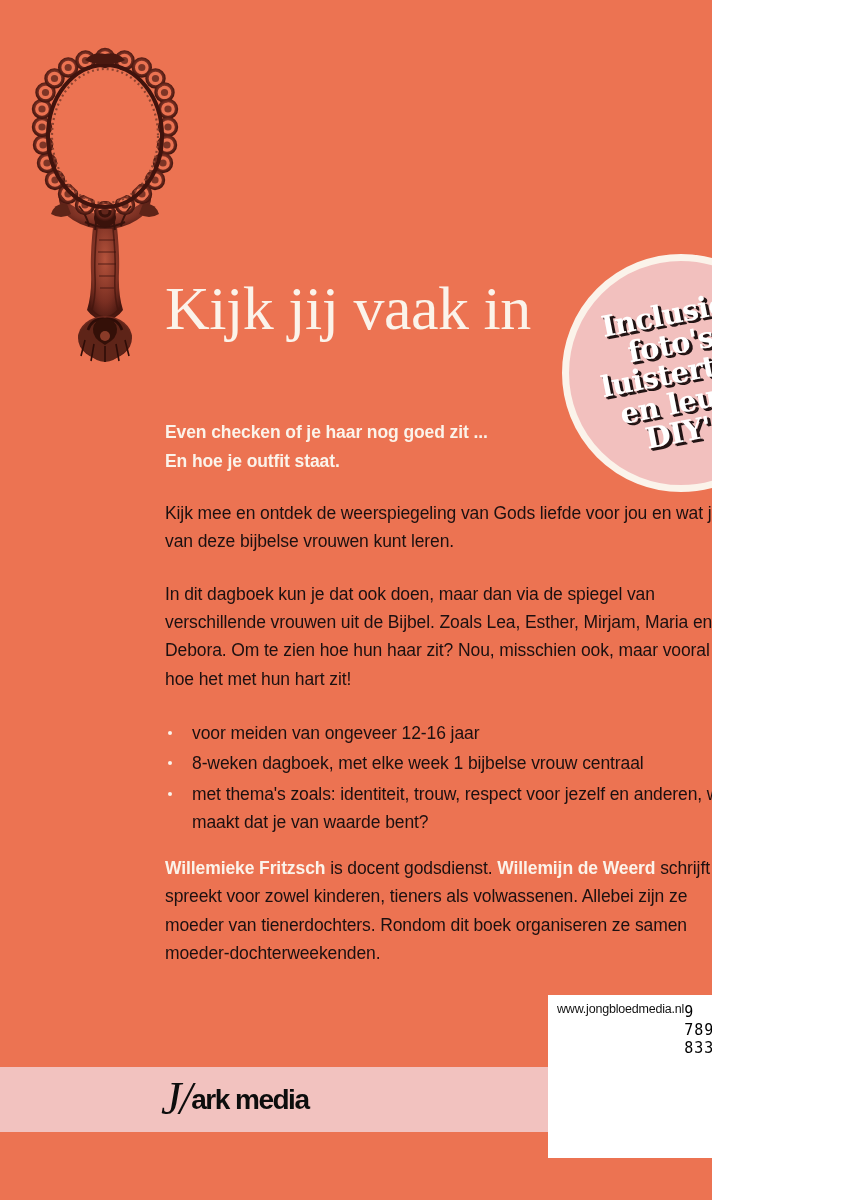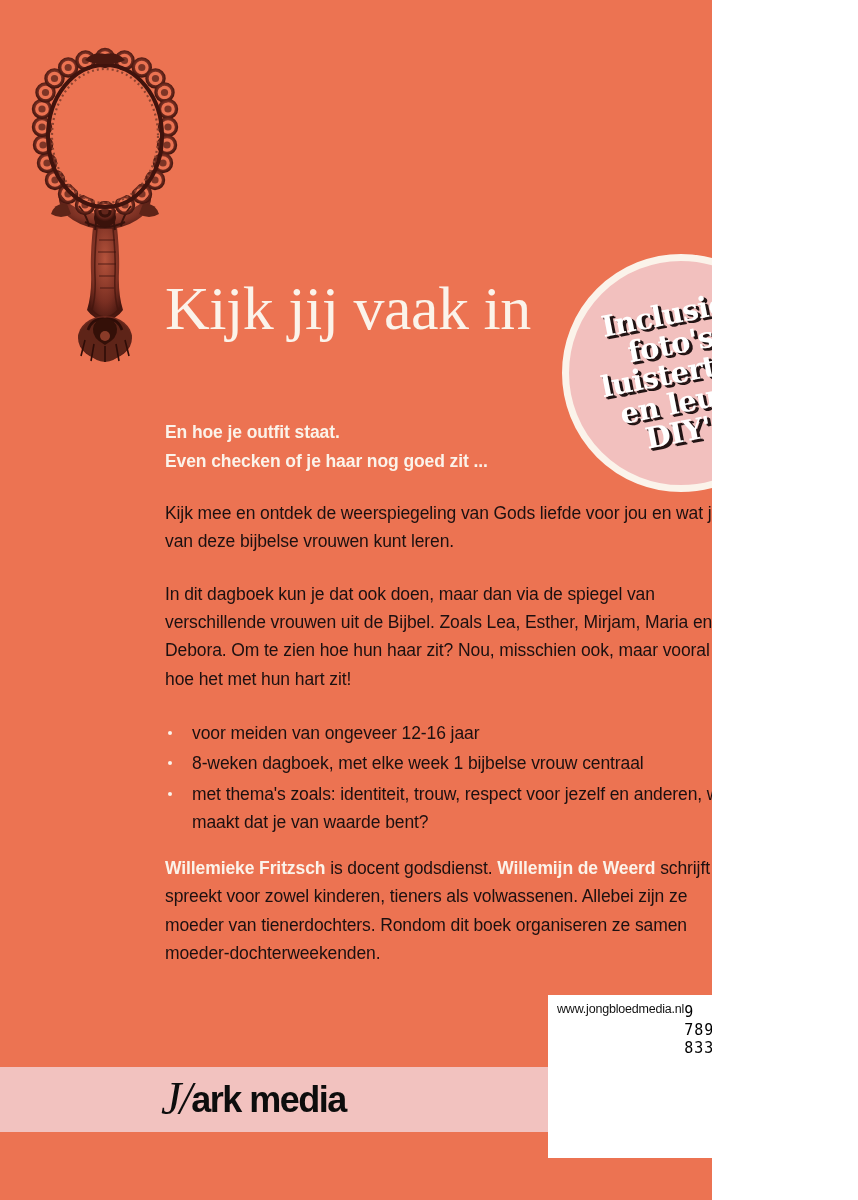--- a/index.html
+++ b/index.html
@@ -160,21 +160,21 @@
     font-size: 46px;
     line-height: 1;
     font-style: italic;
     position: relative;
     top: -1px;
     letter-spacing: -2px;
   }
   .logo-word {
     font-family: "Liberation Sans", sans-serif;
     font-weight: 700;
-    font-size: 36px;
+    font-size: 28px;
     line-height: 1;
     letter-spacing: -1.5px;
     margin-left: 1px;
   }
 
   
   .barcode-box {
     position: absolute;
     left: 548px;
     top: 995px;
@@ -350,22 +350,22 @@
       <span>foto's,</span>
       <span>luistertips</span>
       <span>en leuke</span>
       <span>DIY's!</span>
     </div>
   </div>
 
   <div class="content">
 
     <div class="intro">
+      <span>Even checken of je haar nog goed zit ...</span>
       <span>En hoe je outfit staat.</span>
-      <span>Even checken of je haar nog goed zit ...</span>
     </div>
 
     <p class="para">Kijk mee en ontdek de weerspiegeling van Gods liefde voor jou en wat je van deze bijbelse vrouwen kunt leren.</p>
 
     <p class="para">In dit dagboek kun je dat ook doen, maar dan via de spiegel van verschillende vrouwen uit de Bijbel. Zoals Lea, Esther, Mirjam, Maria en Debora. Om te zien hoe hun haar zit? Nou, misschien ook, maar vooral hoe het met hun hart zit!</p>
 
     <ul class="bullets">
       <li>voor meiden van ongeveer 12-16 jaar</li>
       <li>8-weken dagboek, met elke week 1 bijbelse vrouw centraal</li>
       <li>met thema's zoals: identiteit, trouw, respect voor jezelf en anderen, wat maakt dat je van waarde bent?</li>

